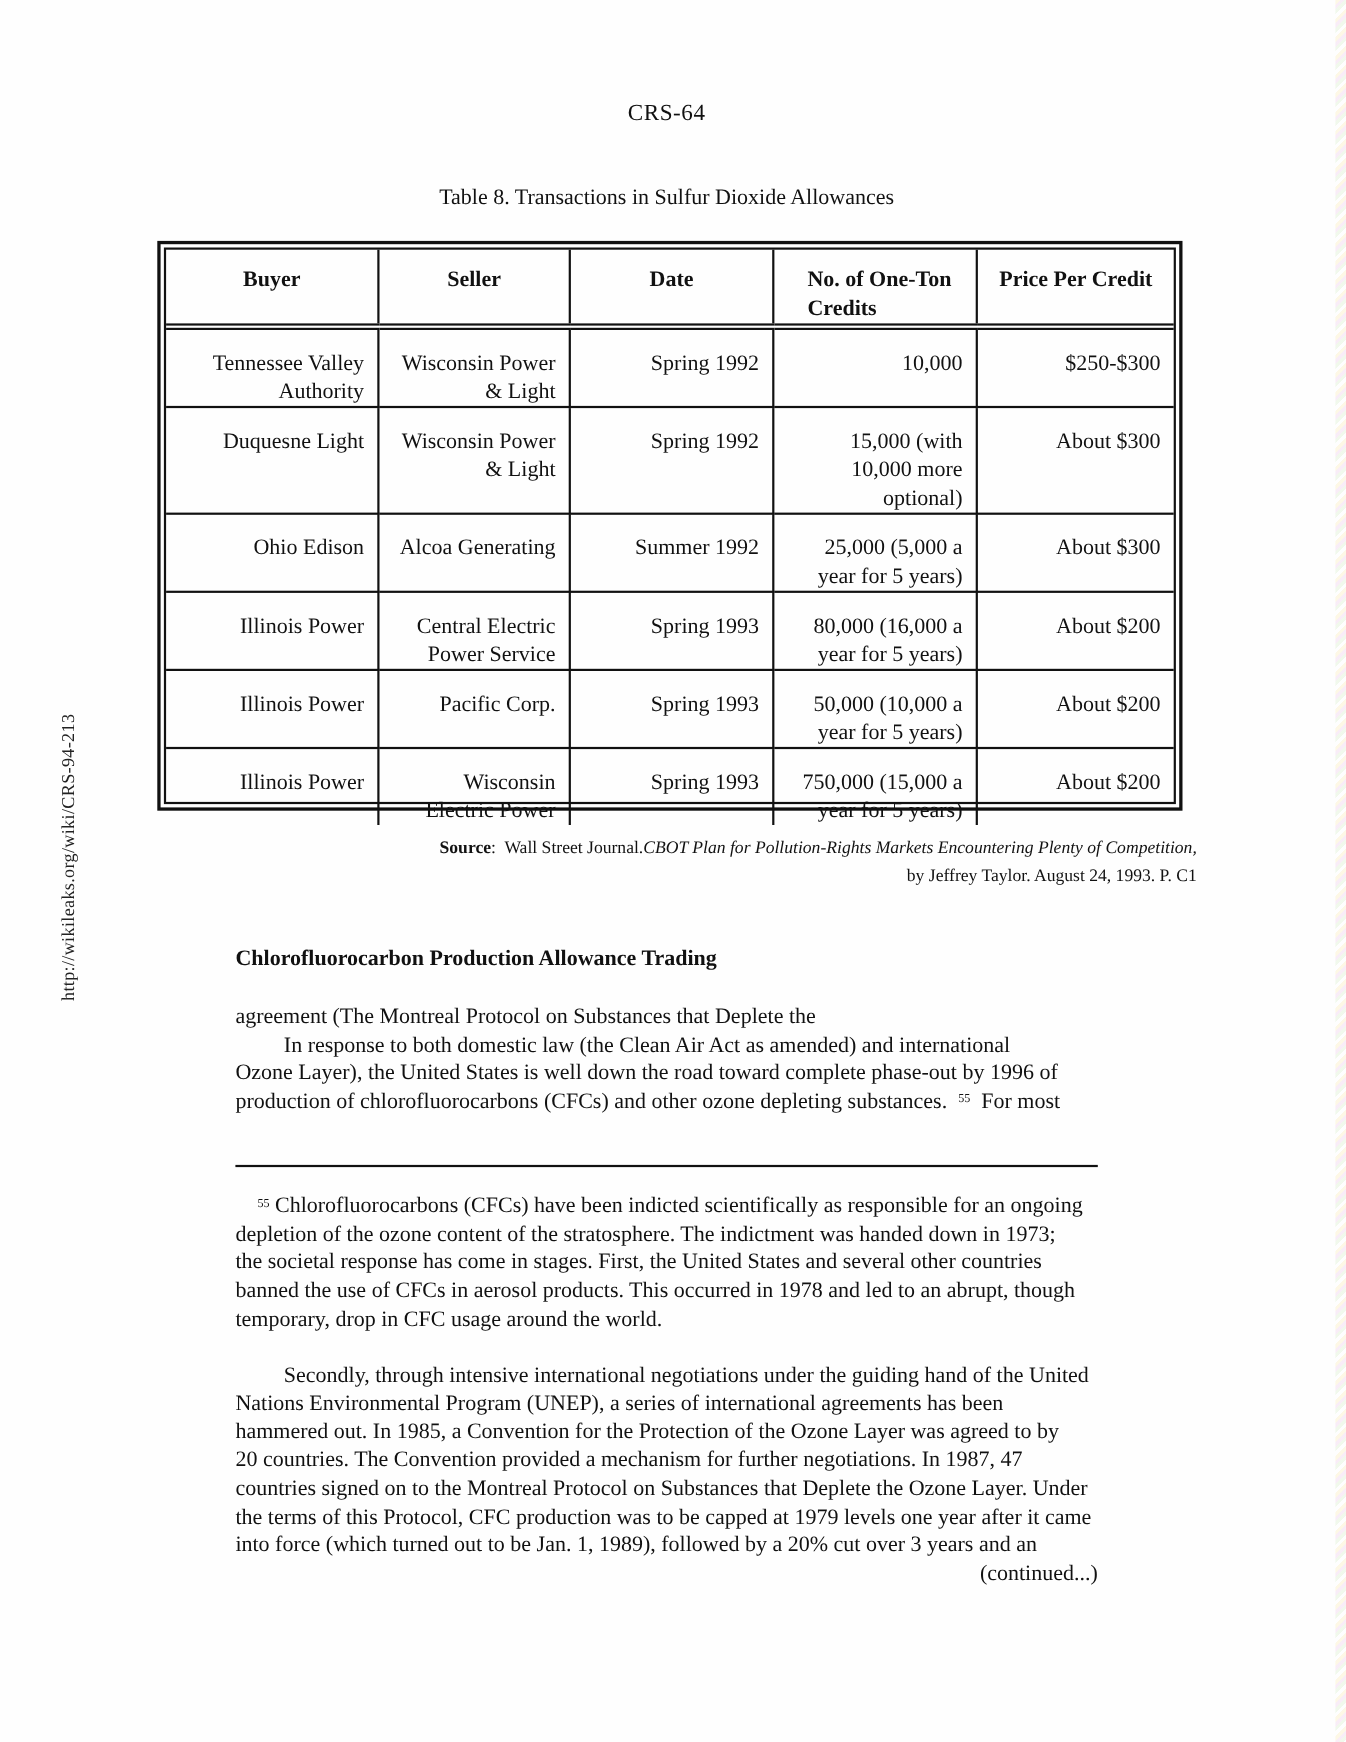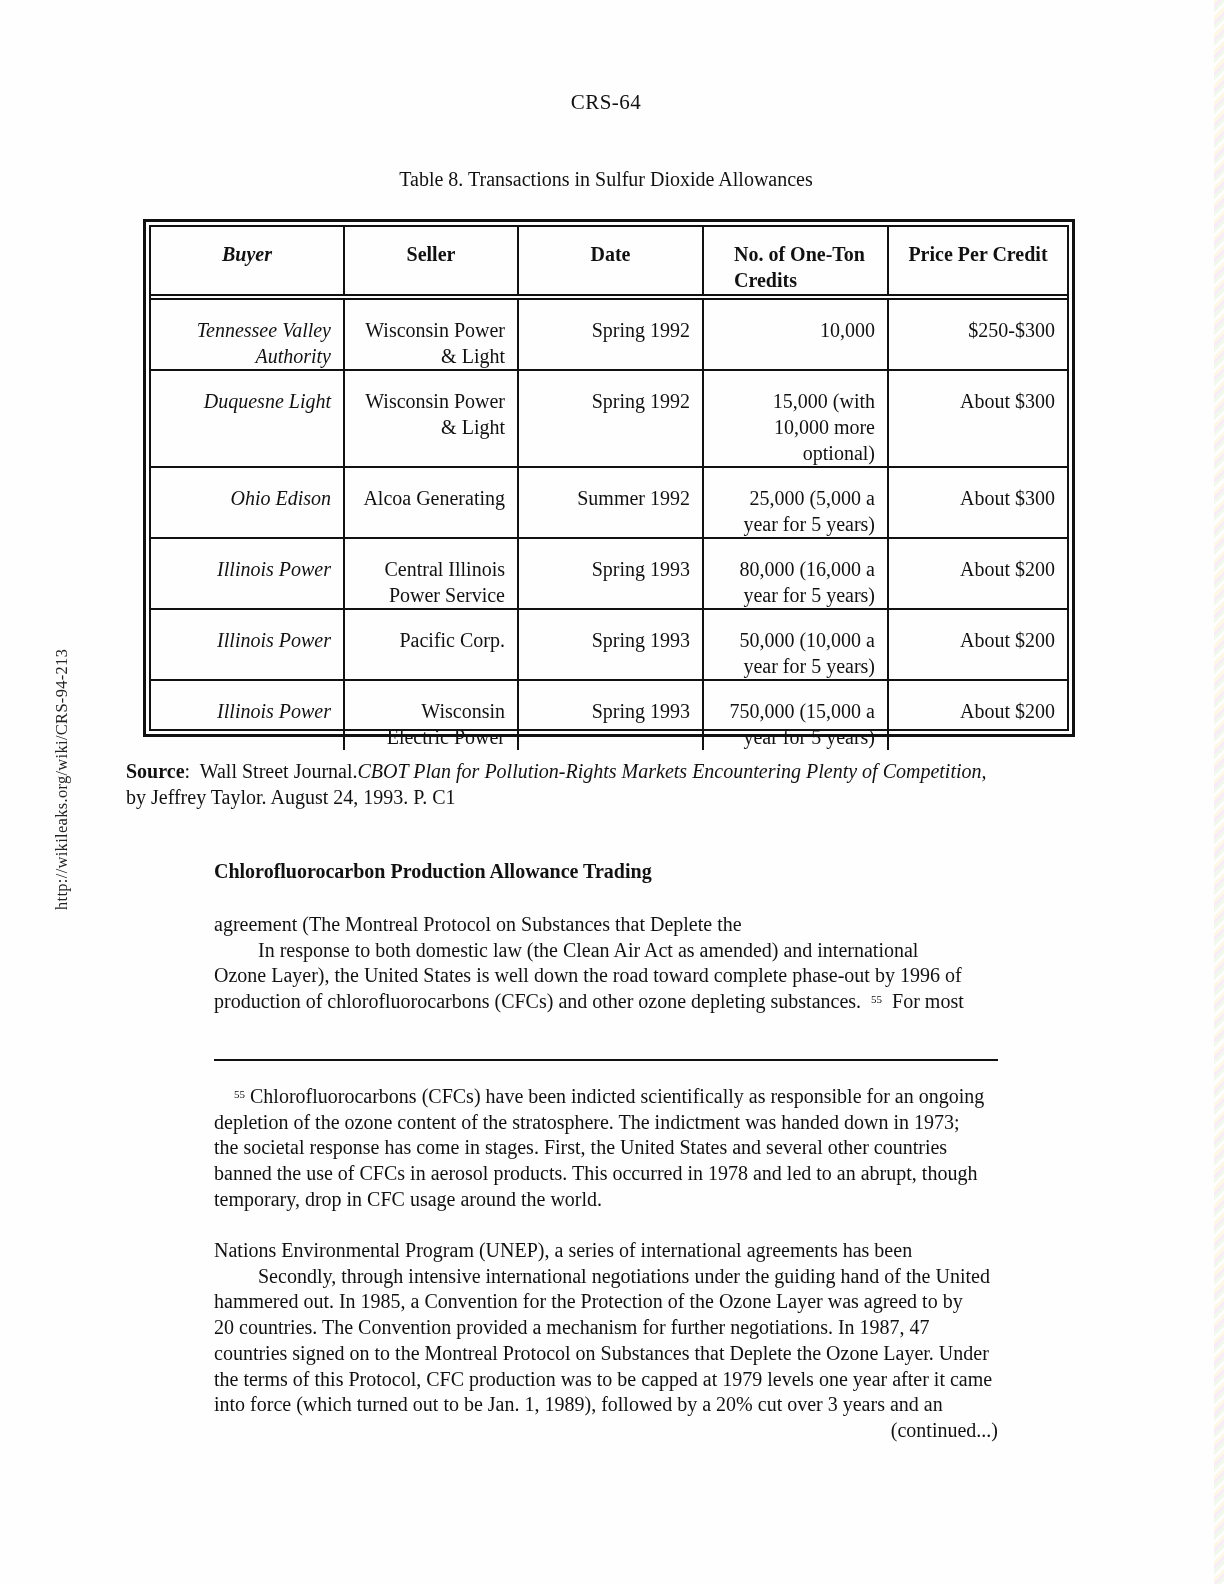--- a/index.html
+++ b/index.html
@@ -30,25 +30,25 @@
   }
   .table-inner { position:relative; width:100%; height:100%; border:2px solid #111; box-sizing:border-box; }
   table { border-collapse:collapse; width:100%; height:100%; table-layout:fixed; }
   th, td {
     border:2px solid #111; vertical-align:top; text-align:right; font-size:20px; line-height:26px;
     padding:17px 12px 0 12px; font-weight:normal;
   }
   th { font-weight:bold; text-align:center; padding:14px 8px 0 8px; border-bottom:6px double #111; }
   th.credits { text-align:left; padding-left:30px; }
   tr:first-child th { border-top:none; }
-  tr th:first-child, tr td:first-child { border-left:none;font-style:italic; }
+  tr th:first-child, tr td:first-child { border-left:none; }
   tr th:last-child, tr td:last-child { border-right:none;margin-left:46px; }
   tr:last-child td { border-bottom:none; }
   .source {
-    position:absolute; left:126px; top:758px; width:940px; font-size:20px; line-height:26px;
+    position:absolute; left:148px; top:758px; width:940px; font-size:16px; line-height:26px;text-align:right;
   }
   .source b { font-weight:bold; }
   .source i { font-style:italic; }
   .section-heading {
     position:absolute; left:214px; top:860px; font-size:20px; font-weight:bold;
   }
   .body-para {
     position:absolute; left:214px; top:912px; width:784px; font-size:20px; line-height:25.7px;
     text-align:justify;
   }
@@ -113,21 +113,21 @@
         </tr>
         <tr style="height:67px">
           <td>Ohio Edison</td>
           <td>Alcoa Generating</td>
           <td>Summer 1992</td>
           <td>25,000 (5,000 a year for 5 years)</td>
           <td>About $300</td>
         </tr>
         <tr style="height:67px">
           <td>Illinois Power</td>
-          <td>Central Illinois Power Service</td>
+          <td>Central Electric Power Service</td>
           <td>Spring 1993</td>
           <td>80,000 (16,000 a year for 5 years)</td>
           <td>About $200</td>
         </tr>
         <tr style="height:67px">
           <td>Illinois Power</td>
           <td>Pacific Corp.</td>
           <td>Spring 1993</td>
           <td>50,000 (10,000 a year for 5 years)</td>
           <td>About $200</td>
@@ -162,21 +162,21 @@
 
 <div class="footnote fn1">
   <span class="line">&nbsp;&nbsp;&nbsp;&nbsp;<sup>55</sup> <span>Chlorofluorocarbons (CFCs) have been indicted scientifically as responsible for an ongoing</span></span>
   <span class="line">depletion of the ozone content of the stratosphere.  The indictment was handed down  in 1973;</span>
   <span class="line">the societal response has come in stages.  First, the United States and several other countries</span>
   <span class="line">banned the use of CFCs in aerosol products.  This occurred in 1978 and led to an abrupt, though</span>
   <span class="line">temporary, drop in CFC usage around the world.</span>
 </div>
 
 <div class="footnote fn2">
+  <span class="line"><span class="indent"></span><span>Secondly, through intensive international negotiations under the guiding hand of the United</span></span>
   <span class="line">Nations Environmental Program  (UNEP), a series of international agreements has been</span>
-  <span class="line"><span class="indent"></span><span>Secondly, through intensive international negotiations under the guiding hand of the United</span></span>
   <span class="line">hammered out.  In 1985, a Convention for the Protection of the Ozone Layer was agreed to by</span>
   <span class="line">20 countries.  The Convention provided a mechanism for further negotiations.  In 1987, 47</span>
   <span class="line">countries signed on to the Montreal Protocol on Substances that Deplete the Ozone Layer.  Under</span>
   <span class="line">the terms of this Protocol, CFC production was to be capped at 1979 levels one year after it came</span>
   <span class="line">into force (which turned out to be Jan. 1, 1989), followed by a 20% cut  over 3 years and an</span>
   <span class="line continued">(continued...)</span>
 </div>
 
 </body></html>

